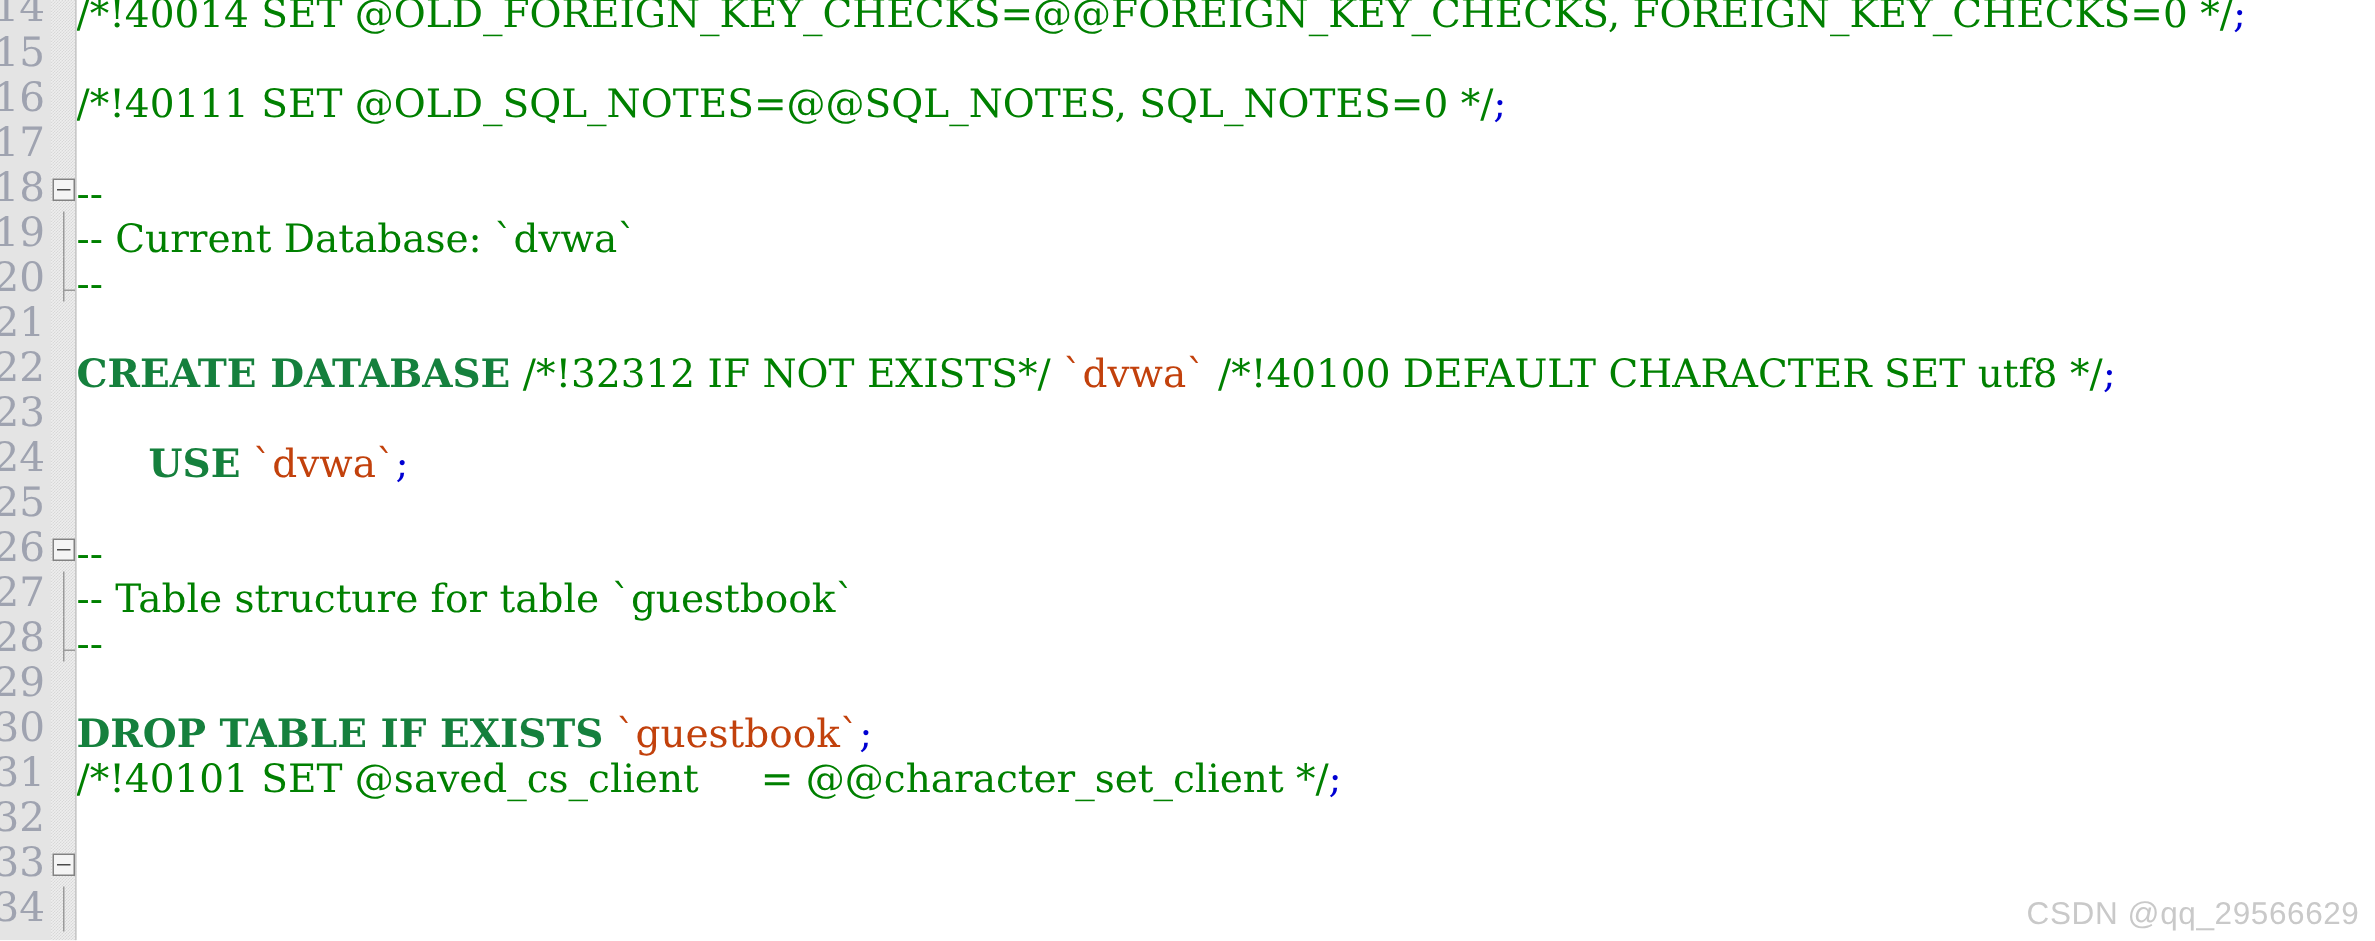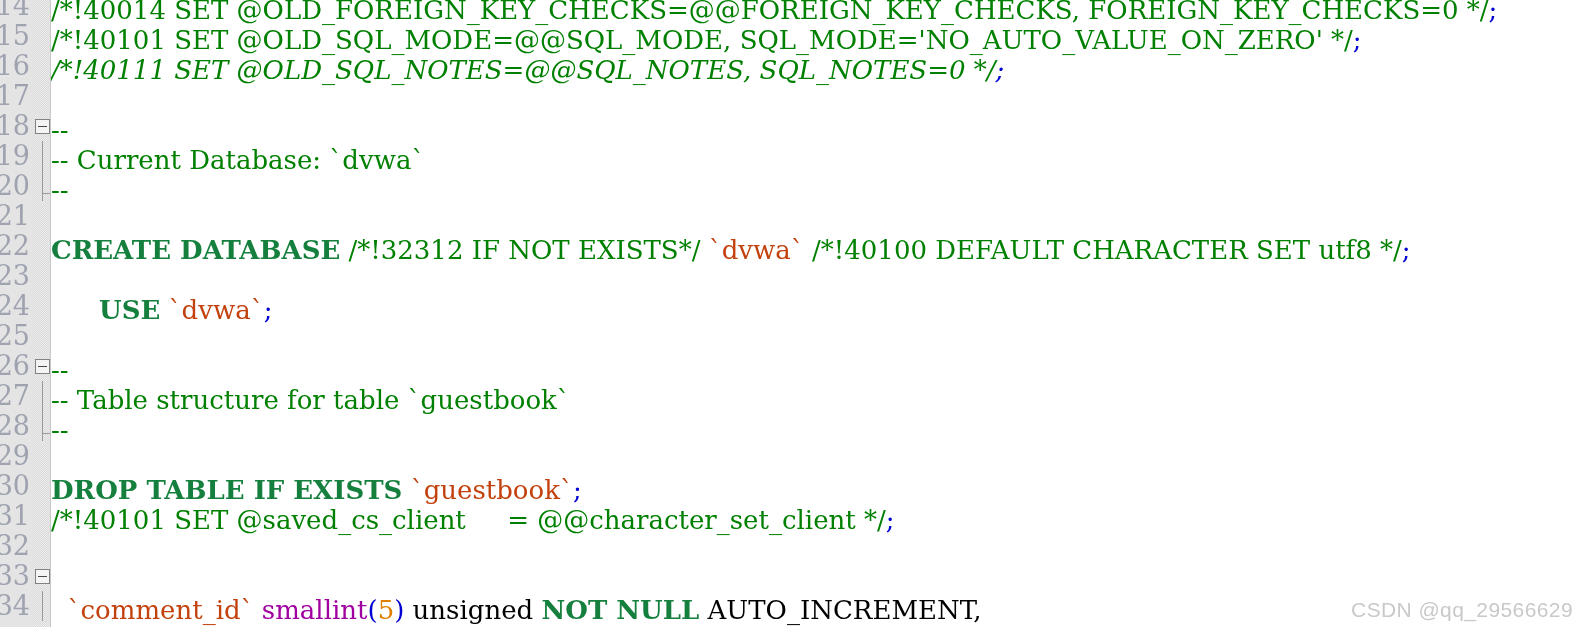--- a/index.html
+++ b/index.html
@@ -144,38 +144,36 @@
     user-select: none;
   }
 </style>
 </head>
 <body>
 
 <div id="editor">
 
   <div class="code">
       <div class="cline" style="top: -9px;"><span class="t-cmt">/*!40014 SET @OLD_FOREIGN_KEY_CHECKS=@@FOREIGN_KEY_CHECKS, FOREIGN_KEY_CHECKS=0 */</span><span class="t-pn">;</span></div>
-      <div class="cline" style="top: 21px;"><span class="t-cmt">/*!40101 SET @OLD_SQL_MODE=@@SQL_MODE, SQL_MODE='NO_AUTO_VALUE_ON_ZERO' */</span><span class="t-pn">;</span></div>
-      <div class="cline" style="top: 51px; font-style: italic;"><span class="t-cmt">/*!40111 SET @OLD_SQL_NOTES=@@SQL_NOTES, SQL_NOTES=0 */</span><span class="t-pn">;</span></div>
+      <div class="cline" style="top: 51px;"><span class="t-cmt">/*!40111 SET @OLD_SQL_NOTES=@@SQL_NOTES, SQL_NOTES=0 */</span><span class="t-pn">;</span></div>
       <div class="cline" style="top: 81px;"></div>
       <div class="cline" style="top: 111px;"><span class="t-cmt">--</span></div>
       <div class="cline" style="top: 141px;"><span class="t-cmt">-- Current Database: `dvwa`</span></div>
       <div class="cline" style="top: 171px;"><span class="t-cmt">--</span></div>
       <div class="cline" style="top: 201px;"></div>
       <div class="cline" style="top: 231px;"><span class="t-kw">CREATE DATABASE</span><span class="t-plain"> </span><span class="t-cmt">/*!32312 IF NOT EXISTS*/</span><span class="t-plain"> </span><span class="t-id">`dvwa`</span><span class="t-plain"> </span><span class="t-cmt">/*!40100 DEFAULT CHARACTER SET utf8 */</span><span class="t-pn">;</span></div>
       <div class="cline" style="top: 261px;"></div>
       <div class="cline" style="top: 291px; padding-left: 48px;"><span class="t-kw">USE</span><span class="t-plain"> </span><span class="t-id">`dvwa`</span><span class="t-pn">;</span></div>
       <div class="cline" style="top: 321px;"></div>
       <div class="cline" style="top: 351px;"><span class="t-cmt">--</span></div>
       <div class="cline" style="top: 381px;"><span class="t-cmt">-- Table structure for table `guestbook`</span></div>
       <div class="cline" style="top: 411px;"><span class="t-cmt">--</span></div>
       <div class="cline" style="top: 441px;"></div>
       <div class="cline" style="top: 471px;"><span class="t-kw">DROP TABLE IF EXISTS</span><span class="t-plain"> </span><span class="t-id">`guestbook`</span><span class="t-pn">;</span></div>
       <div class="cline" style="top: 501px;"><span class="t-cmt">/*!40101 SET @saved_cs_client     = @@character_set_client */</span><span class="t-pn">;</span></div>
-      <div class="cline" style="top: 591px;"><span class="t-plain">  </span><span class="t-id">`comment_id`</span><span class="t-plain"> </span><span class="t-type">smallint</span><span class="t-pn">(</span><span class="t-num">5</span><span class="t-pn">)</span><span class="t-plain"> unsigned </span><span class="t-kw">NOT NULL</span><span class="t-plain"> AUTO_INCREMENT,</span></div>
     </div>
 
   <div class="gutter">
     <div class="fold-strip"></div>
     <div class="gutter-edge"></div>
   <div class="lnum" style="top: -9px;">14</div>
       <div class="lnum" style="top: 21px;">15</div>
       <div class="lnum" style="top: 51px;">16</div>
       <div class="lnum" style="top: 81px;">17</div>
       <div class="lnum" style="top: 111px;">18</div>

